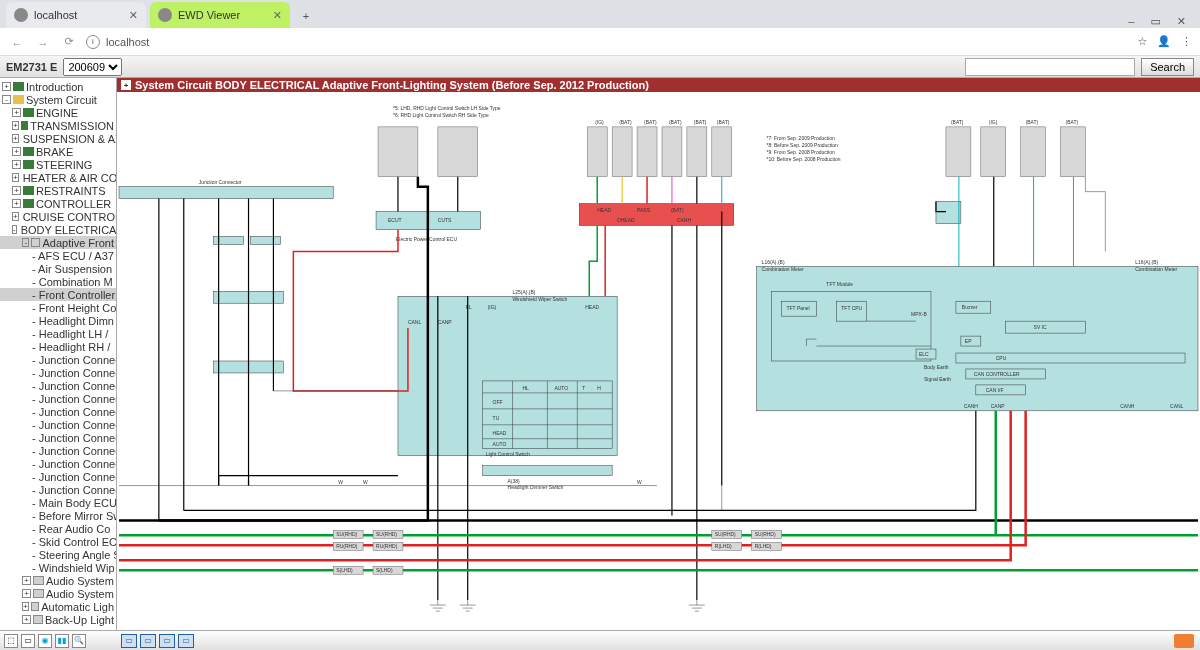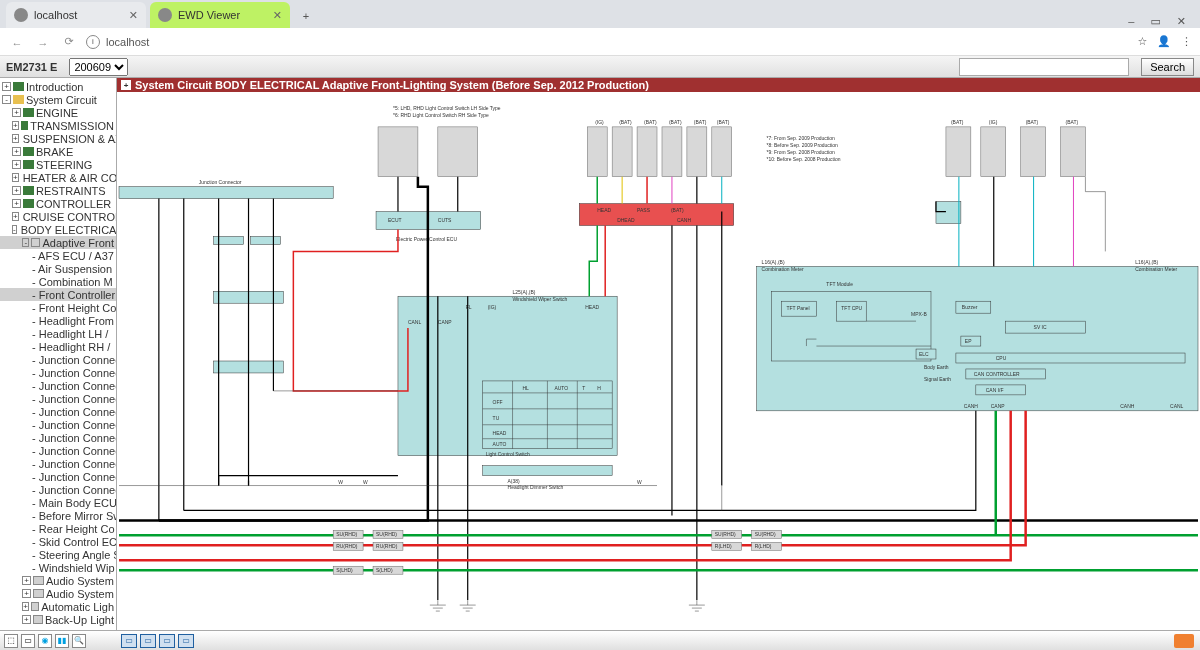--- a/index.html
+++ b/index.html
@@ -10,21 +10,21 @@
 .tab .fav{width:14px;height:14px;background:#888;border-radius:50%}
 .tab .lbl{flex:1;white-space:nowrap;overflow:hidden;text-overflow:ellipsis;color:#333}
 .tab .x{color:#666}
 .newtab{width:24px;height:24px;display:flex;align-items:center;justify-content:center;color:#555}
 .winctl{margin-left:auto;display:flex;gap:16px;padding:0 14px;color:#555}
 .addrbar{height:28px;background:#fff;border-bottom:1px solid #ddd;display:flex;align-items:center;padding:0 8px;gap:8px}
 .navbtn{color:#888;width:18px;text-align:center}
 .urlbox{flex:1;display:flex;align-items:center;gap:6px;color:#555}
 .urlbox .info{width:14px;height:14px;border:1px solid #888;border-radius:50%;display:flex;align-items:center;justify-content:center;font-size:8px}
 .addricons{display:flex;gap:10px;color:#555}
-.toolbar{height:22px;background:linear-gradient(#f5f5f5,#e0e0e0);border-bottom:1px solid #aaa;display:flex;align-items:center;padding:0 6px;gap:12px}
+.toolbar{height:22px;background:linear-gradient(#f5f5f5,#e0e0e0);border-bottom:1px solid #aaa;display:flex;align-items:center;padding:0 6px;gap:6px}
 .title{font-weight:bold;color:#333}
 .toolbar select{font-size:11px;height:18px}
 .toolbar .spacer{flex:1}
 .searchbox{height:18px;width:170px;background:#fff;border:1px solid #aaa}
 .searchbtn{height:18px;padding:0 8px;background:linear-gradient(#fff,#ddd);border:1px solid #888}
 .main{display:flex;height:552px}
 .sidebar{width:117px;background:#fff;border-right:1px solid #aaa;overflow:hidden;position:relative}
 .tree{padding:2px 0;font-size:10px}
 .node{display:flex;align-items:center;padding:0 2px;height:13px;white-space:nowrap;cursor:pointer}
 .node .exp{width:9px;height:9px;border:1px solid #888;margin-right:2px;display:flex;align-items:center;justify-content:center;font-size:8px;line-height:1;color:#333}
@@ -187,21 +187,21 @@
         <div class="node l4">
           <span class="txt">- Combination M</span>
         </div>
         <div class="node l4 sel">
           <span class="txt">- Front Controller</span>
         </div>
         <div class="node l4">
           <span class="txt">- Front Height Co</span>
         </div>
         <div class="node l4">
-          <span class="txt">- Headlight From</span>
+          <span class="txt">- Headlight Dimn</span>
         </div>
         <div class="node l4">
           <span class="txt">- Headlight LH /</span>
         </div>
         <div class="node l4">
           <span class="txt">- Headlight RH /</span>
         </div>
         <div class="node l4">
           <span class="txt">- Junction Connec</span>
         </div>
@@ -235,21 +235,21 @@
         <div class="node l4">
           <span class="txt">- Junction Connec</span>
         </div>
         <div class="node l4">
           <span class="txt">- Main Body ECU</span>
         </div>
         <div class="node l4">
           <span class="txt">- Before Mirror Sw</span>
         </div>
         <div class="node l4">
-          <span class="txt">- Rear Height Co</span>
+          <span class="txt">- Rear Audio Co</span>
         </div>
         <div class="node l4">
           <span class="txt">- Skid Control EC</span>
         </div>
         <div class="node l4">
           <span class="txt">- Steering Angle S</span>
         </div>
         <div class="node l4">
           <span class="txt">- Windshield Wip</span>
         </div>

